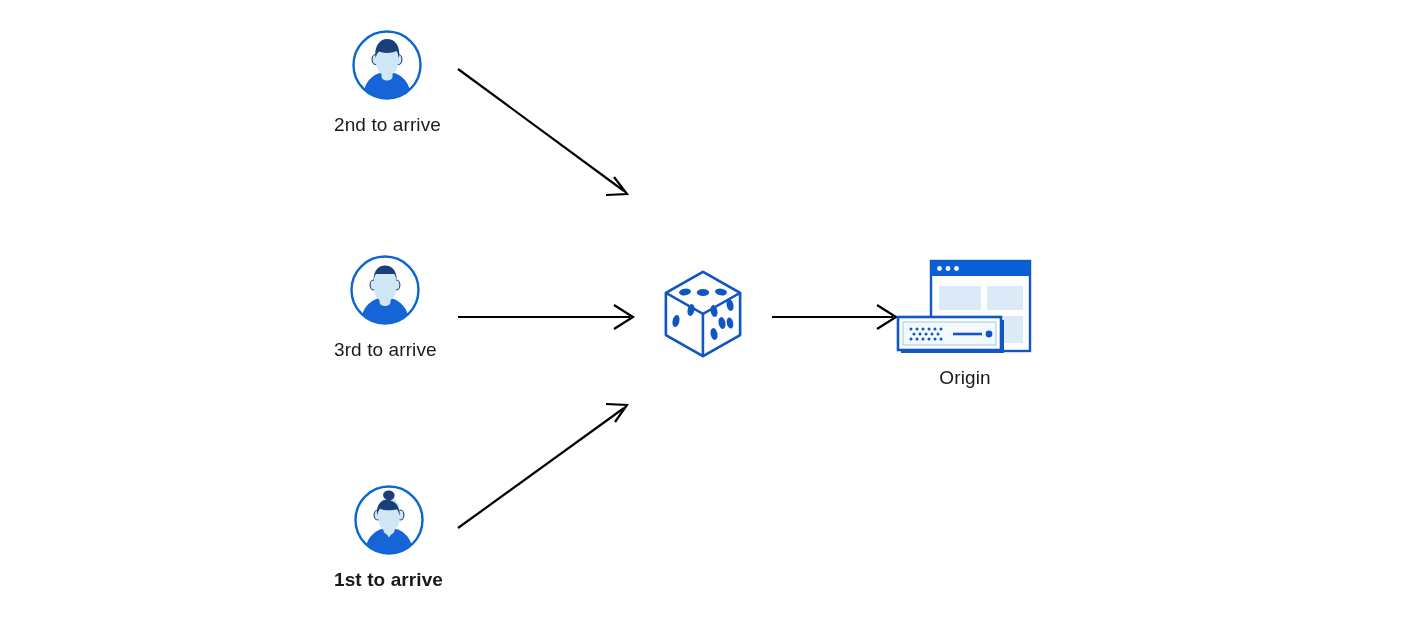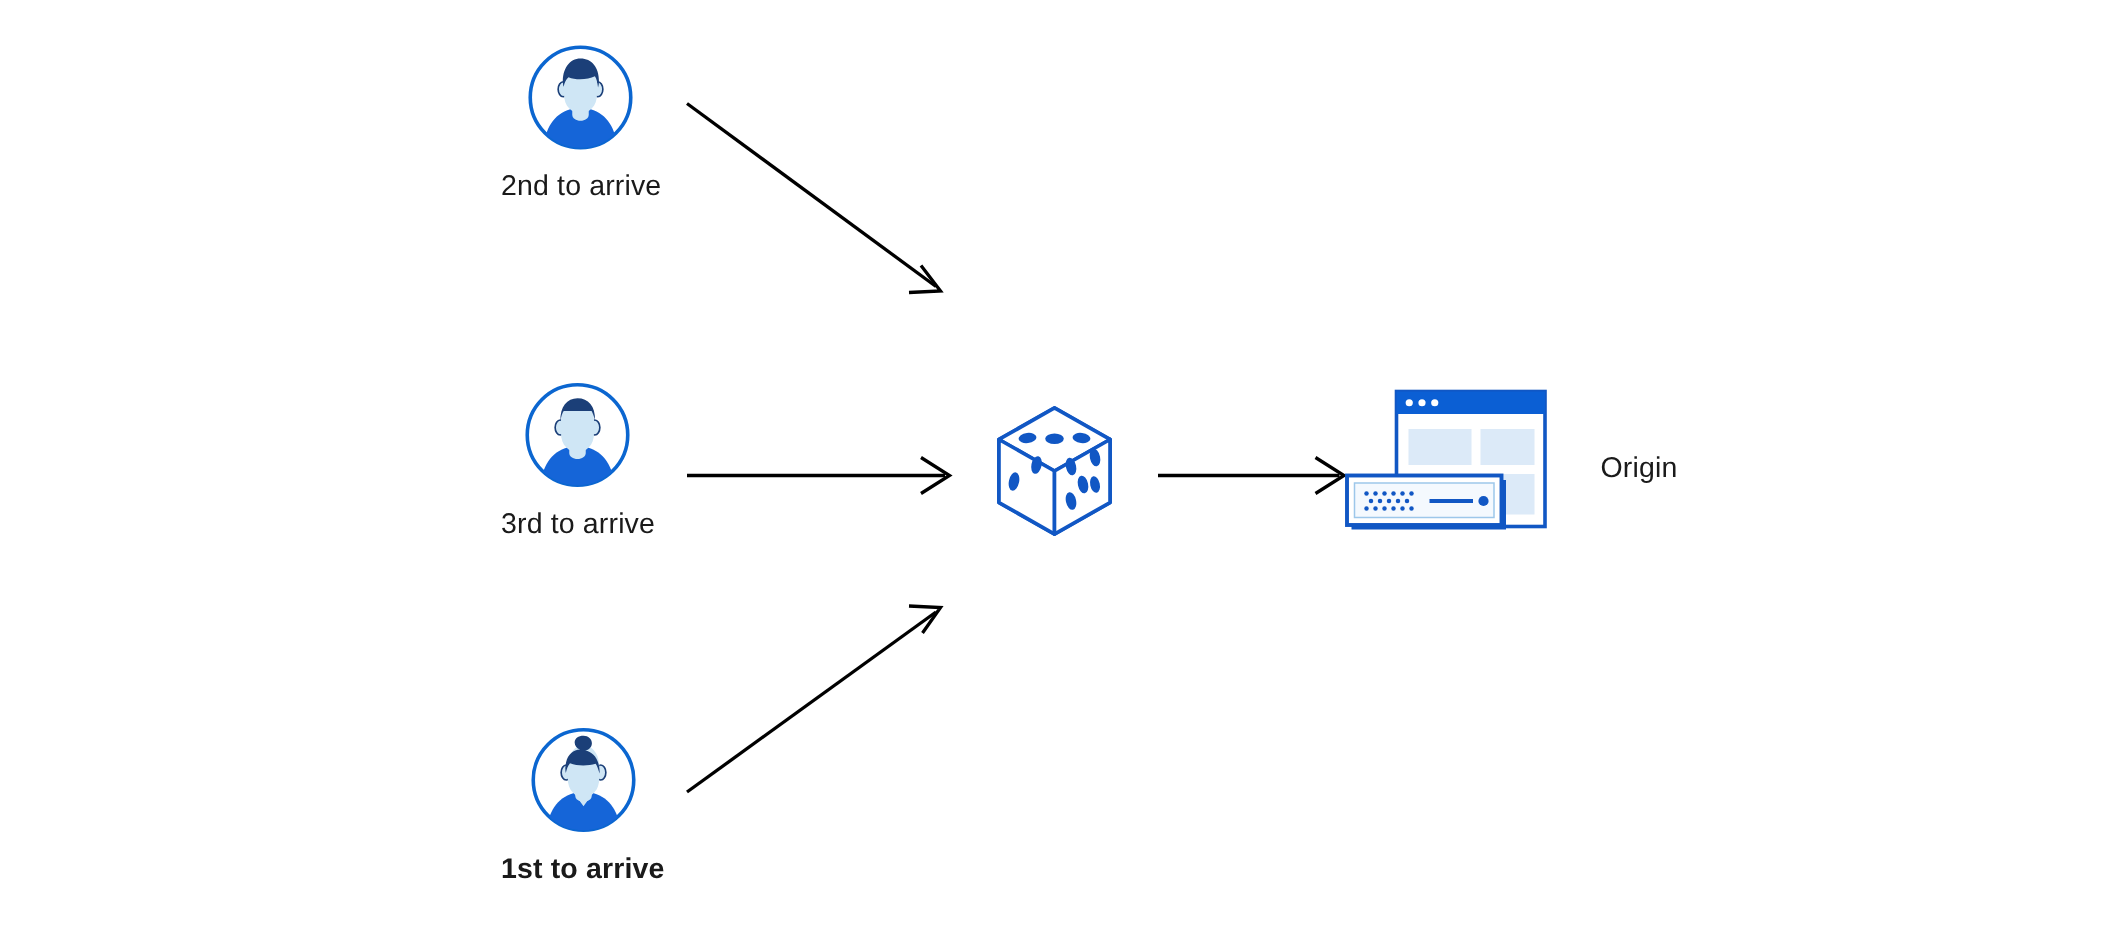--- a/index.html
+++ b/index.html
@@ -30,23 +30,22 @@
     letter-spacing: 0.1px;
     white-space: nowrap;
     text-align: center;
   }
   .avatar-wrap { width: 74px; height: 74px; }
   .label-gap { height: 12px; }
   .dice-node { position: absolute; }
   .origin-node {
     position: absolute;
     display: flex;
-    flex-direction: row;
+    flex-direction: column;
     align-items: center;
-    gap: 32px;
   }
   .origin-art { width: 140px; height: 105px; position: relative; }
   svg.arrow-layer {
     position: absolute;
     left: 0;
     top: 0;
     width: 1405px;
     height: 633px;
     pointer-events: none;
   }

